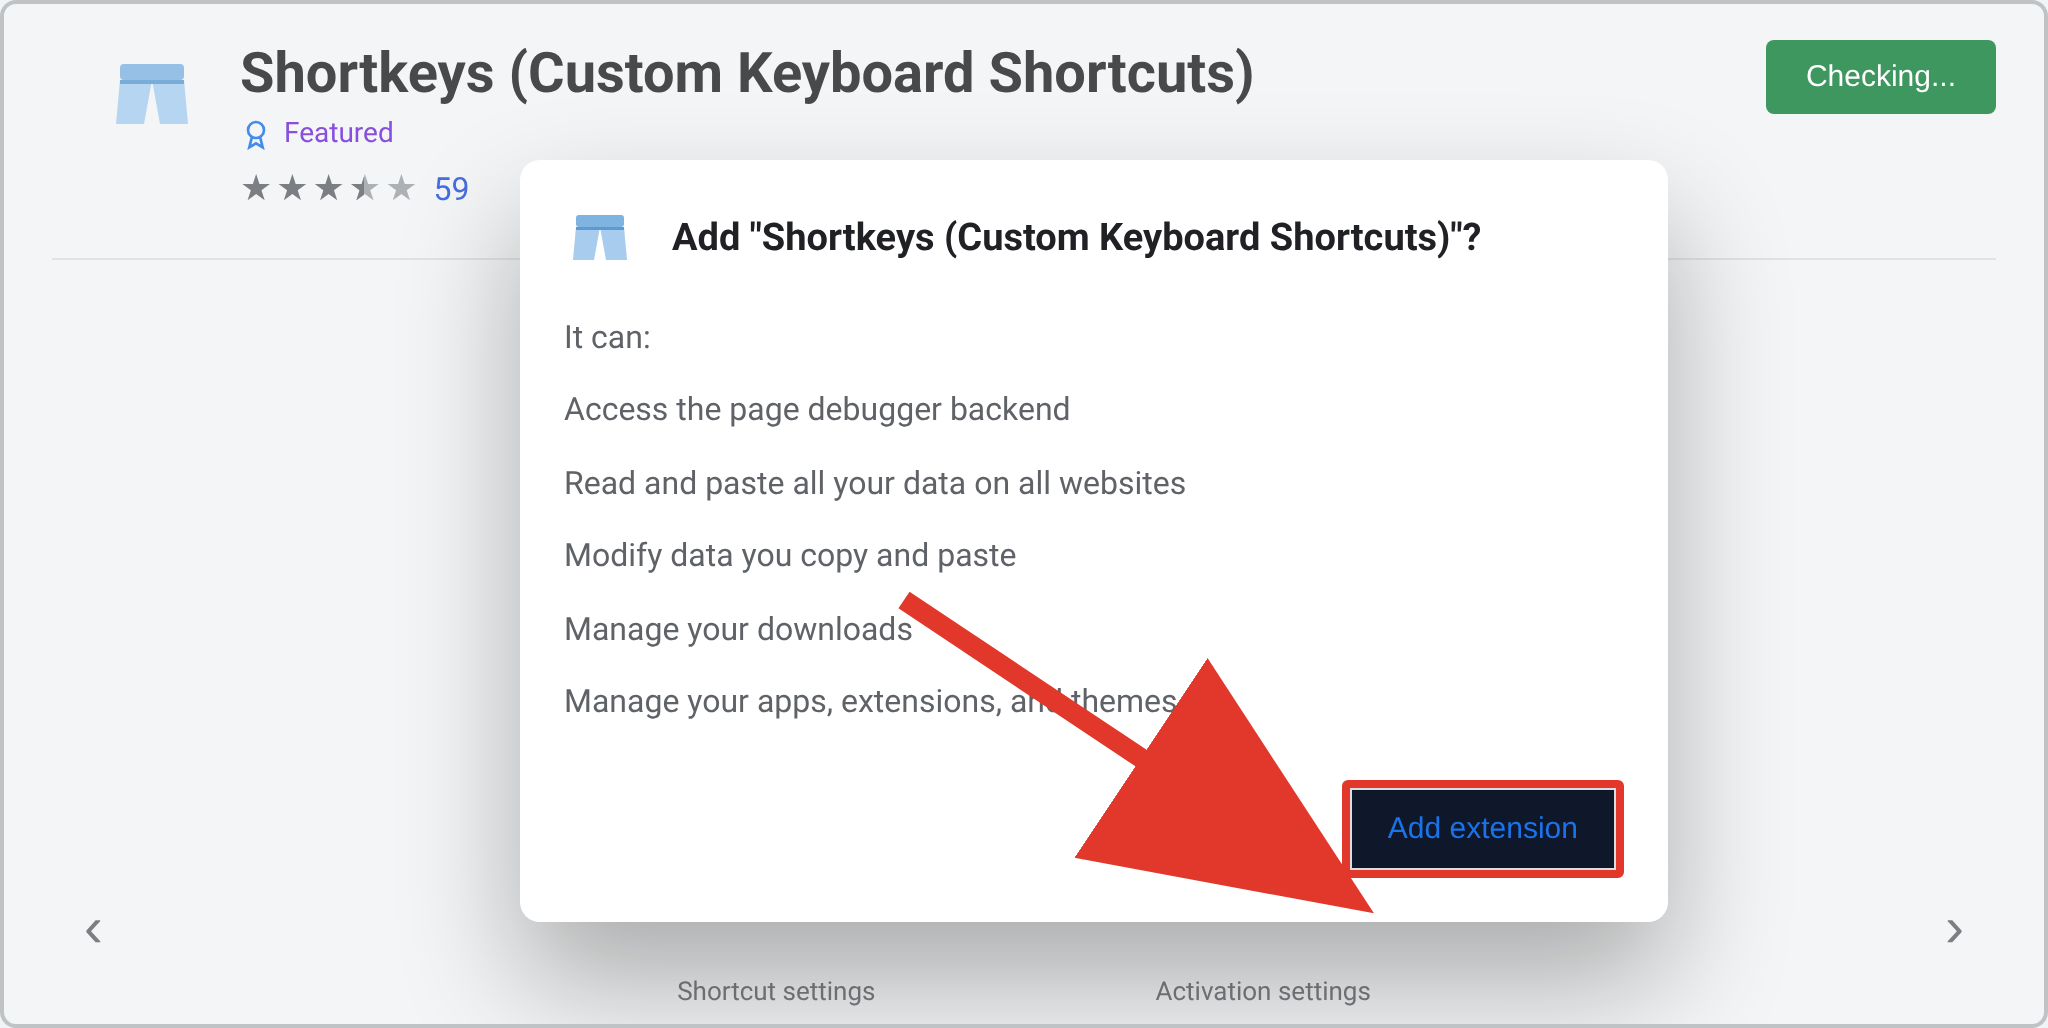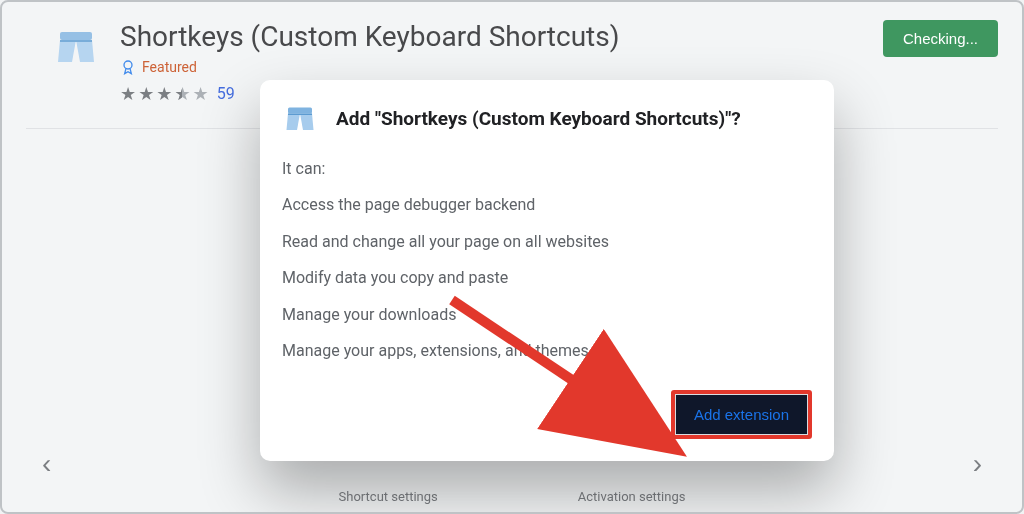--- a/index.html
+++ b/index.html
@@ -27,26 +27,26 @@
     }
     .ext-icon {
       width: 52px; height: 52px;
       display:flex; align-items:center; justify-content:center;
     }
     .ext-icon svg { width: 48px; height: 48px; }
     .title-block { flex: 1; }
     .ext-title {
       font-size: 28px;
       color: #202124;
-      font-weight: 400;
+      font-weight: 700;
       margin-bottom: 6px;
     }
     .featured-row { display:flex; align-items:center; gap:6px; margin-bottom:8px; }
     .featured-row svg { width:16px; height:16px; }
-    .featured-label { color:#c2410c; font-size:14px; }
+    .featured-label { color:#6d28d9; font-size:14px; }
     .rating-row { display:flex; align-items:center; gap:2px; }
     .star { font-size:18px; color:#9aa0a6; }
     .star.full { color:#5f6368; }
     .star.half {
       position: relative; color:#9aa0a6;
     }
     .star.half::before {
       content:"★"; position:absolute; left:0; top:0;
       width:50%; overflow:hidden; color:#5f6368;
     }
@@ -181,21 +181,21 @@
         <path d="M24 18 L40 18 L42 40 L28 40 Z" fill="#a7cced"></path>
         <rect x="8" y="18" width="32" height="2" fill="#5c9bd1"></rect>
       </svg>
     </div>
     <div class="modal-title">Add "Shortkeys (Custom Keyboard Shortcuts)"?</div>
   </div>
   <div class="modal-body">
     <div class="perm-intro">It can:</div>
     <ul class="perm-list">
       <li>Access the page debugger backend</li>
-      <li>Read and change all your page on all websites</li>
+      <li>Read and paste all your data on all websites</li>
       <li>Modify data you copy and paste</li>
       <li>Manage your downloads</li>
       <li>Manage your apps, extensions, and themes</li>
     </ul>
   </div>
   <div class="modal-footer">
     <span class="btn-primary-wrap">
       <button class="btn-primary">Add extension</button>
     </span>
   </div>

